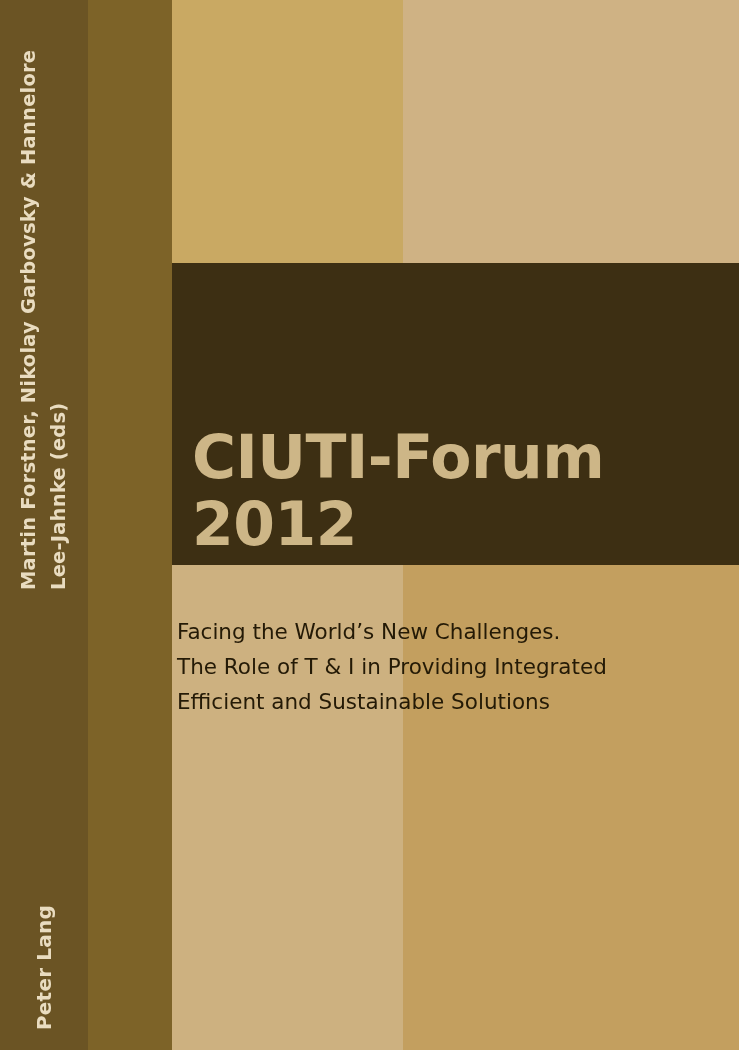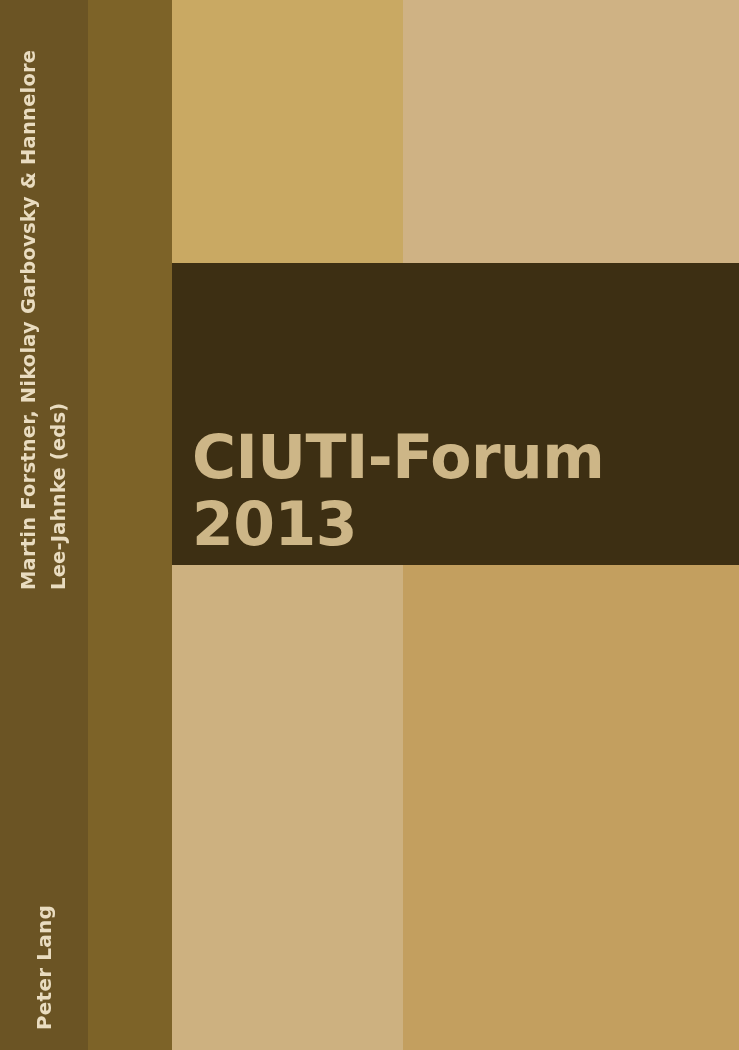--- a/index.html
+++ b/index.html
@@ -147,17 +147,22 @@
 
   <div class="low-block-a"></div>
   <div class="low-block-b"></div>
 
   <div class="spine-text spine-authors">Martin Forstner, Nikolay Garbovsky &amp; Hannelore Lee-Jahnke (eds)</div>
 
   <div class="spine-text spine-publisher">Peter Lang</div>
 
   <div class="main-title">
     <span>CIUTI-Forum</span>
-    <span class="line2">2013</span>
+    <span class="line2">2012</span>
   </div>
 
+  <div class="subtitle">
+    <div>Facing the World’s New Challenges.</div>
+    <div>The Role of T &amp; I in Providing Integrated</div>
+    <div>Efficient and Sustainable Solutions</div>
+  </div>
 
 </div>
 
 </body></html>

